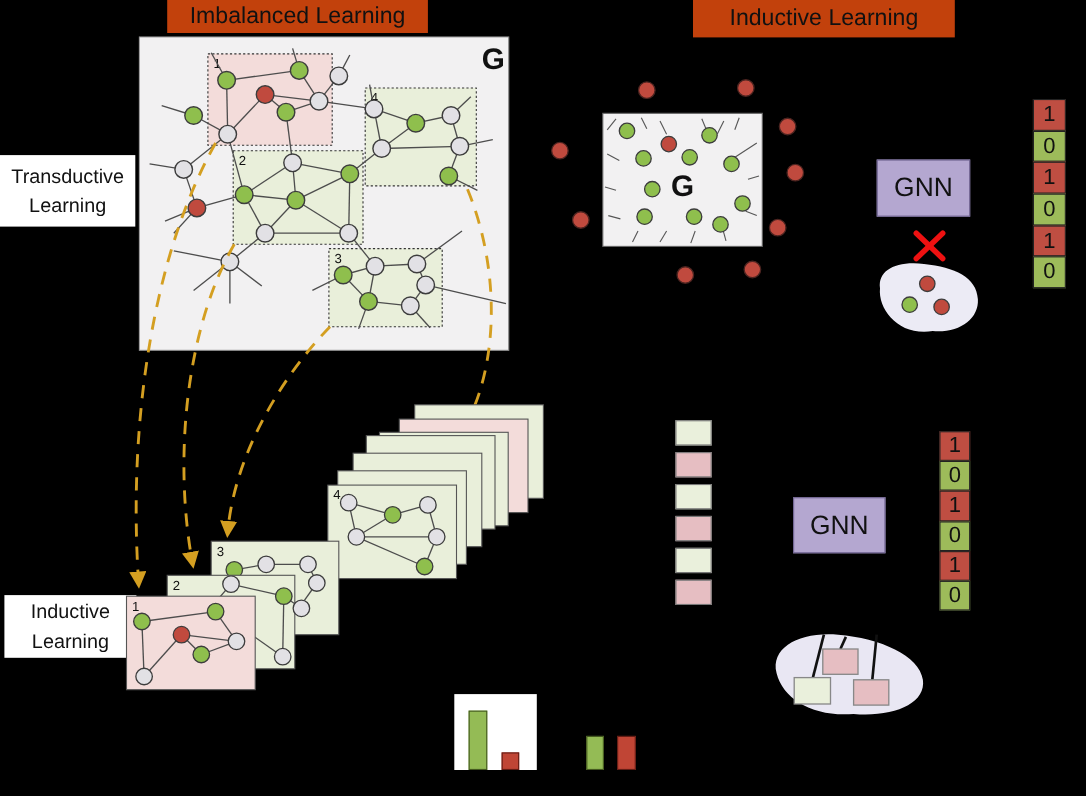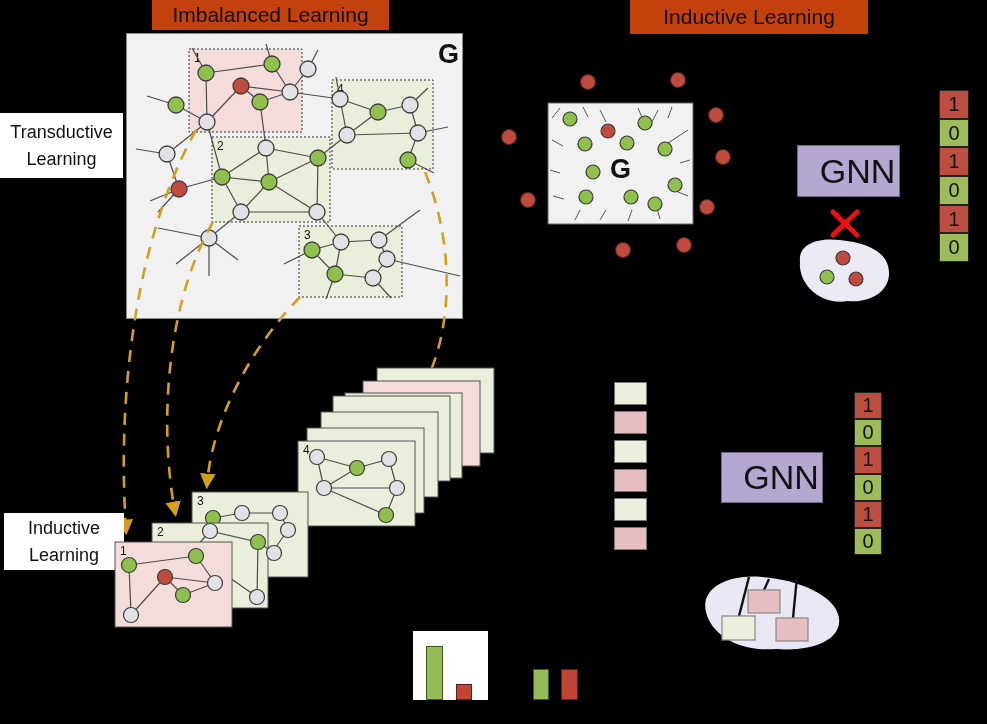--- a/index.html
+++ b/index.html
@@ -2,23 +2,23 @@
 <html><head>
 <meta charset="utf-8">
 <style>
   html,body{margin:0;padding:0;background:#000;}
   .canvas{position:relative;width:987px;height:724px;background:#000;overflow:hidden;
           font-family:"Liberation Sans",sans-serif;color:#111;}
   .abs{position:absolute;}
   .title-box{background:#c2410c;color:#111;text-align:center;font-size:21px;display:flex;
              align-items:center;justify-content:center;}
   .side-label{background:#fff;color:#111;text-align:center;font-size:18px;line-height:1.5;
-              display:flex;align-items:center;justify-content:center;}
+              display:flex;align-items:center;justify-content:center;margin-top:28px;}
   .gnn-box{background:#b4a7d0;border:1.5px solid #6f6390;display:flex;align-items:center;
-           justify-content:center;font-size:34px;color:#111;padding-left:18px;}
+           justify-content:center;font-size:24px;color:#111;}
   .vcol{display:flex;flex-direction:column;}
   .vcell{width:100%;box-sizing:border-box;border:1px solid #222;display:flex;align-items:center;
          justify-content:center;font-size:20px;color:#111;}
   .vcell.red{background:#bf4e42;}
   .vcell.green{background:#9dbb5a;}
   .ecol{display:flex;flex-direction:column;gap:6px;}
   .ecell{width:33px;height:23px;box-sizing:border-box;border:1px solid #777;}
   .ecell.green{background:#eaf0dc;}
   .ecell.pink{background:#e6bec2;}
   .chart-box{background:#fff;}

